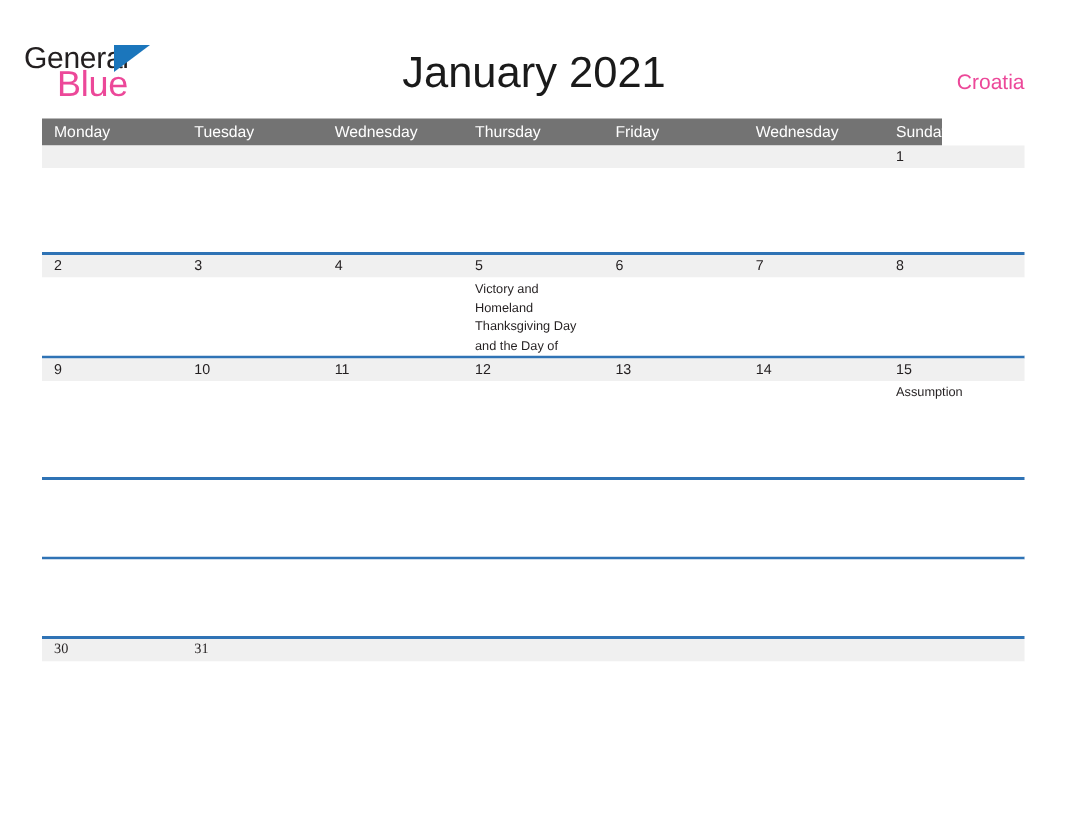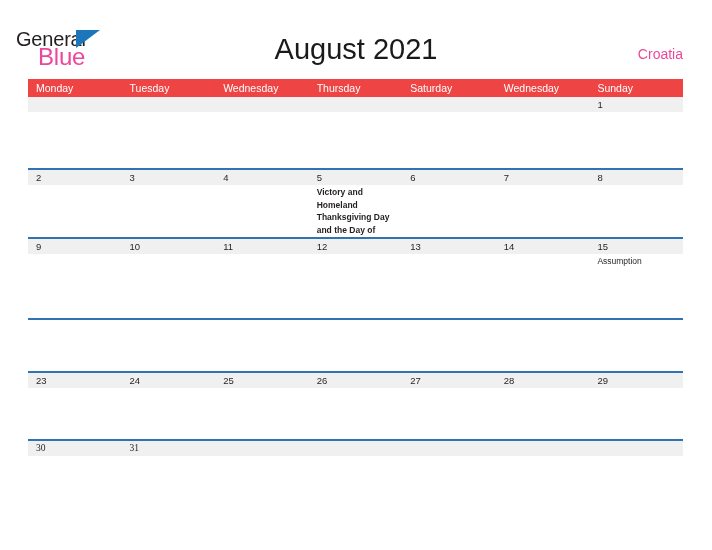--- a/index.html
+++ b/index.html
@@ -99,23 +99,23 @@
   .calendar {
     position: absolute;
     left: 28px;
     top: 79px;
     width: 655px;
   }
 
   
   .weekdays {
     display: flex;
-    width: 655px;
+    width: 600px;
     height: 18px;
-    background: #ef4444;
+    background: #737373;
   }
   .weekday {
     flex: 0 0 93.571px;
     width: 93.571px;
     box-sizing: border-box;
     padding-left: 8px;
     color: #ffffff;
     font-size: 10.5px;
     line-height: 18px;
     white-space: nowrap;
@@ -162,53 +162,53 @@
     padding-right: 3px;
     padding-top: 1px;
     font-size: 8.5px;
     line-height: 12.6px;
     color: #231f20;
     overflow: hidden;
   }
 
   
   .week-1 .week-body { height: 56px; }
-  .week-2 .week-body { height: 52px; font-weight: bold; }
+  .week-2 .week-body { height: 52px; }
   .week-3 .week-body { height: 64px; }
   .week-4 .week-body { height: 51px; }
   .week-5 .week-body { height: 51px; }
   .week-6 .week-body { height: 20px; }
 </style>
 </head>
 <body>
 
 <div id="page">
 
   <div class="topbar">
 
     <div class="logo">
       <span class="logo-general">General</span>
       <span class="logo-tri"></span>
       <span class="logo-blue">Blue</span>
     </div>
 
-    <div class="cal-title">August 2021</div>
+    <div class="cal-title">January 2021</div>
 
     <div class="cal-country">Croatia</div>
 
   </div>
 
   <div class="calendar">
 
     <div class="weekdays">
       <div class="weekday">Monday</div>
       <div class="weekday">Tuesday</div>
       <div class="weekday">Wednesday</div>
       <div class="weekday">Thursday</div>
-      <div class="weekday">Saturday</div>
+      <div class="weekday">Friday</div>
       <div class="weekday">Wednesday</div>
       <div class="weekday">Sunday</div>
     </div>
 
     <div class="week week-1">
       <div class="week-daterow">
         <div class="daynum-cell"></div>
         <div class="daynum-cell"></div>
         <div class="daynum-cell"></div>
         <div class="daynum-cell"></div>
@@ -275,29 +275,20 @@
         <div class="event-cell"></div>
         <div class="event-cell"></div>
         <div class="event-cell"></div>
         <div class="event-cell"></div>
         <div class="event-cell"></div>
         <div class="event-cell"></div>
       </div>
     </div>
 
     <div class="week week-5">
-      <div class="week-daterow">
-        <div class="daynum-cell">23</div>
-        <div class="daynum-cell">24</div>
-        <div class="daynum-cell">25</div>
-        <div class="daynum-cell">26</div>
-        <div class="daynum-cell">27</div>
-        <div class="daynum-cell">28</div>
-        <div class="daynum-cell">29</div>
-      </div>
       <div class="week-body">
         <div class="event-cell"></div>
         <div class="event-cell"></div>
         <div class="event-cell"></div>
         <div class="event-cell"></div>
         <div class="event-cell"></div>
         <div class="event-cell"></div>
         <div class="event-cell"></div>
       </div>
     </div>

